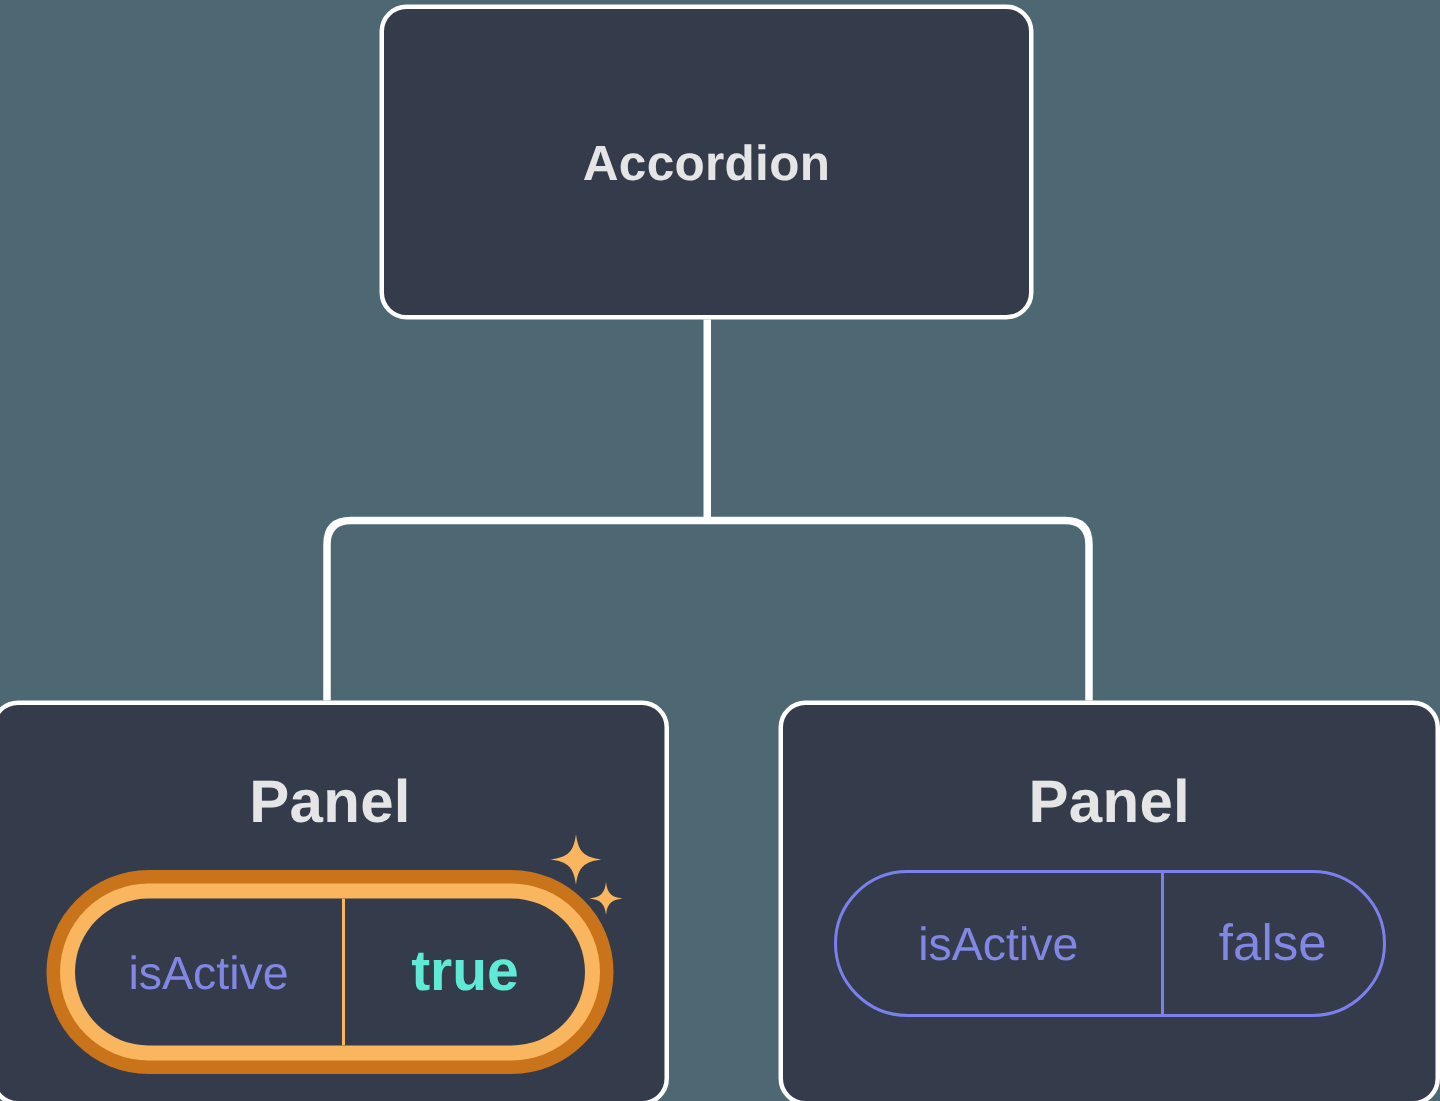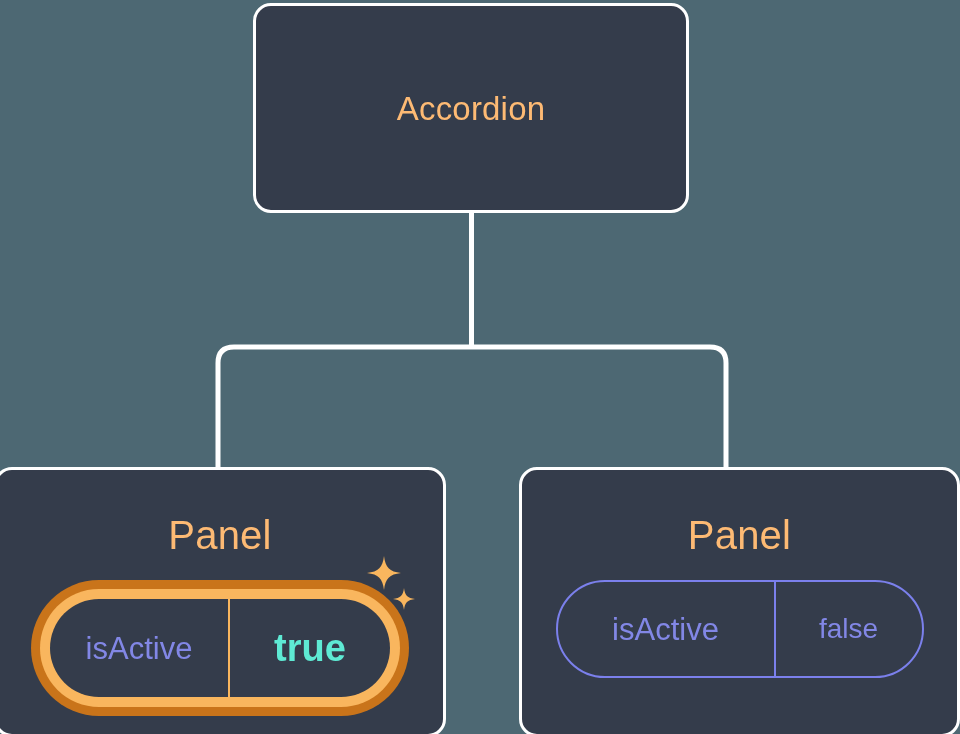--- a/index.html
+++ b/index.html
@@ -47,23 +47,23 @@
 
   .node-root {
     left: 253px;
     top: 3px;
     width: 436px;
     height: 210px;
     justify-content: center;
   }
 
   .node-title {
-    color: #fdba74;
+    color: #e5e5e5;
     font-size: 33px;
-    font-weight: 400;
+    font-weight: 700;
     letter-spacing: 0.2px;
     line-height: 1;
     white-space: nowrap;
   }
 
   .node-child {
     top: 467px;
     height: 270px;
     padding-top: 45px;
   }
@@ -116,21 +116,21 @@
   .pill-plain .pill-key {
     flex: 0 0 216px;
     color: #8287e6;
     font-size: 31px;
     font-weight: 400;
     border-right: 2px solid #7b80ec;
   }
   .pill-plain .pill-val {
     flex: 1 1 auto;
     color: #8287e6;
-    font-size: 28px;
+    font-size: 34px;
     font-weight: 400;
   }
 
   
   .pill-hl-outer {
     box-sizing: border-box;
     width: 378px;
     height: 136px;
     border-radius: 999px;
     background: #c9741a;

